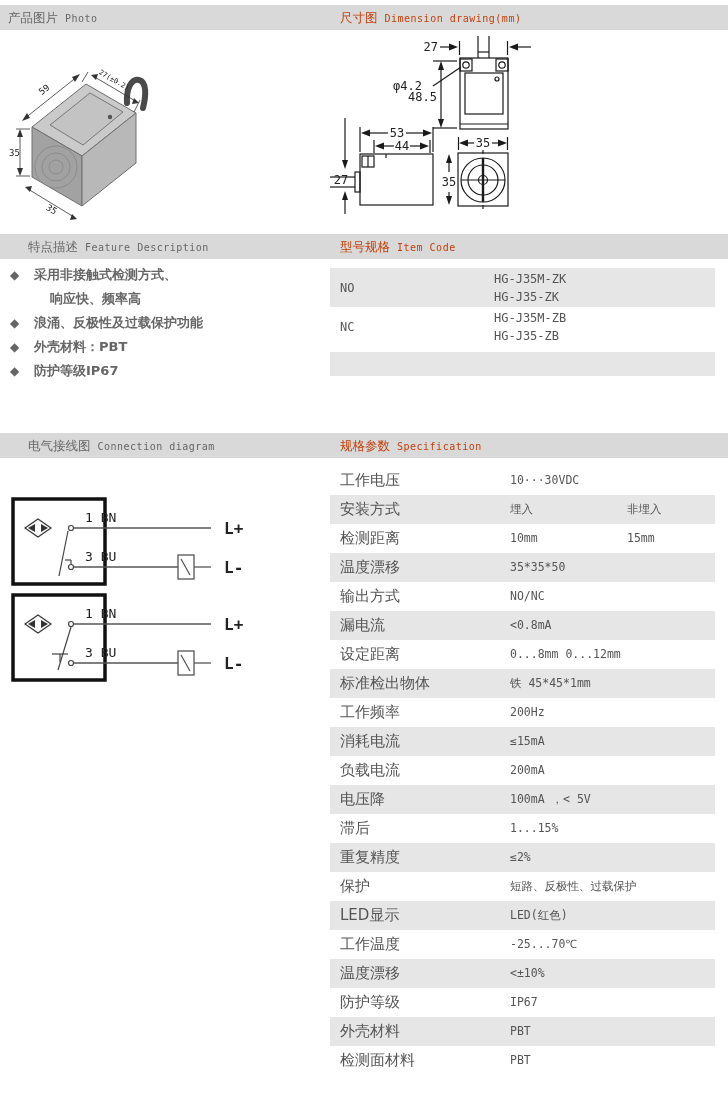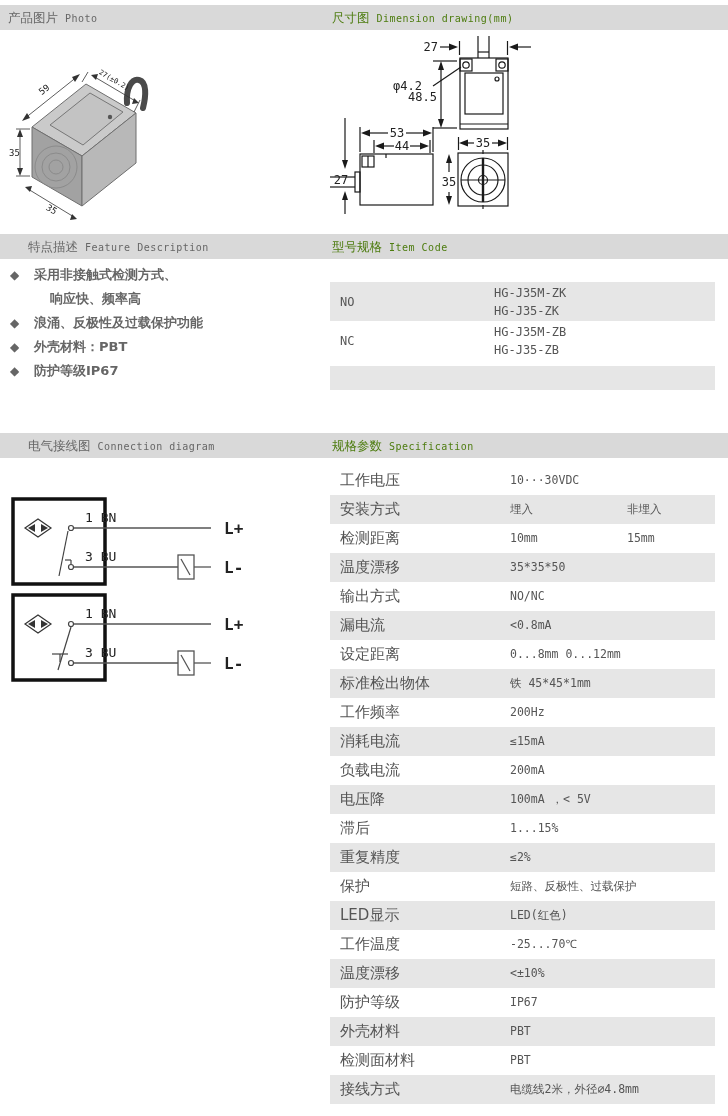--- a/index.html
+++ b/index.html
@@ -2,34 +2,34 @@
 <html><head>
 <meta charset="utf-8">
 <style>
   html,body{margin:0;padding:0;background:#ffffff;}
   .page{position:relative;width:728px;height:1116px;background:#fff;overflow:hidden;
         font-family:"DejaVu Sans","Liberation Sans",sans-serif;}
   
   .bar{position:absolute;left:0;width:728px;height:25px;background:#d9d9d9;}
   .bar .tl{position:absolute;left:8px;top:0;line-height:25px;font-size:12.5px;color:#666;white-space:nowrap;}
   .bar.indent .tl{left:28px;}
-  .bar .trr{position:absolute;left:332px;top:0;line-height:25px;font-size:12.5px;color:#4d7c0f;white-space:nowrap;}
+  .bar .trr{position:absolute;left:340px;top:0;line-height:25px;font-size:12.5px;color:#c2410c;white-space:nowrap;}
   .bar .en{margin-left:7px;font-family:"DejaVu Sans Mono","Liberation Mono",monospace;font-size:10px;letter-spacing:0.5px;}
   
   .features{position:absolute;left:10px;top:263px;width:318px;}
   .fitem{display:flex;align-items:flex-start;}
   .fbullet{width:24px;font-size:12px;color:#666;line-height:24px;flex:none;}
   .fbody{font-weight:bold;font-size:13px;color:#666;line-height:24px;}
   .fline2{padding-left:16px;}
   .fline2:empty{display:none;}
   
   .item-table{position:absolute;left:330px;top:268px;width:385px;}
   .irow{position:relative;}
   .irow.g{background:#e6e6e6;}
-  .irow.r1{height:39px;margin-top:14px;}
+  .irow.r1{height:39px;}
   .irow.r2{height:40px;background:#fff;}
   .irow.r3{height:24px;margin-top:5px;}
   .itype{position:absolute;left:10px;top:50%;transform:translateY(-50%);
          font-family:"DejaVu Sans Mono","Liberation Mono",monospace;font-size:12px;color:#555;}
   .icodes{position:absolute;left:164px;top:2px;
           font-family:"DejaVu Sans Mono","Liberation Mono",monospace;font-size:12px;line-height:18px;color:#555;}
   
   .spec-table{position:absolute;left:330px;top:466px;width:385px;}
   .srow{position:relative;height:29px;}
   .srow:nth-child(even){background:#e6e6e6;}
@@ -406,19 +406,15 @@
         <span class="sval">IP67</span>
       </div>
     <div class="srow">
         <span class="slabel">外壳材料</span>
         <span class="sval">PBT</span>
       </div>
     <div class="srow">
         <span class="slabel">检测面材料</span>
         <span class="sval">PBT</span>
       </div>
-    <div class="srow">
-        <span class="slabel">接线方式</span>
-        <span class="sval">电缆线2米，外径∅4.8mm</span>
-      </div>
   </div>
 
 </div>
 
 </body></html>

